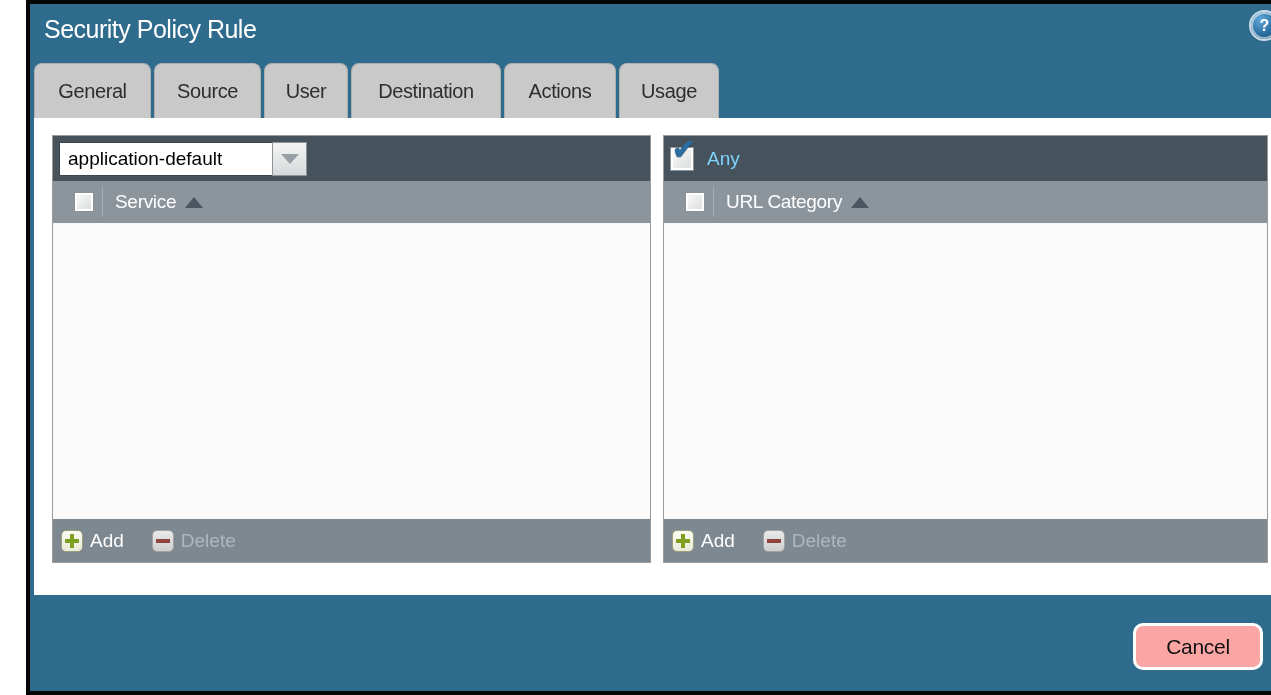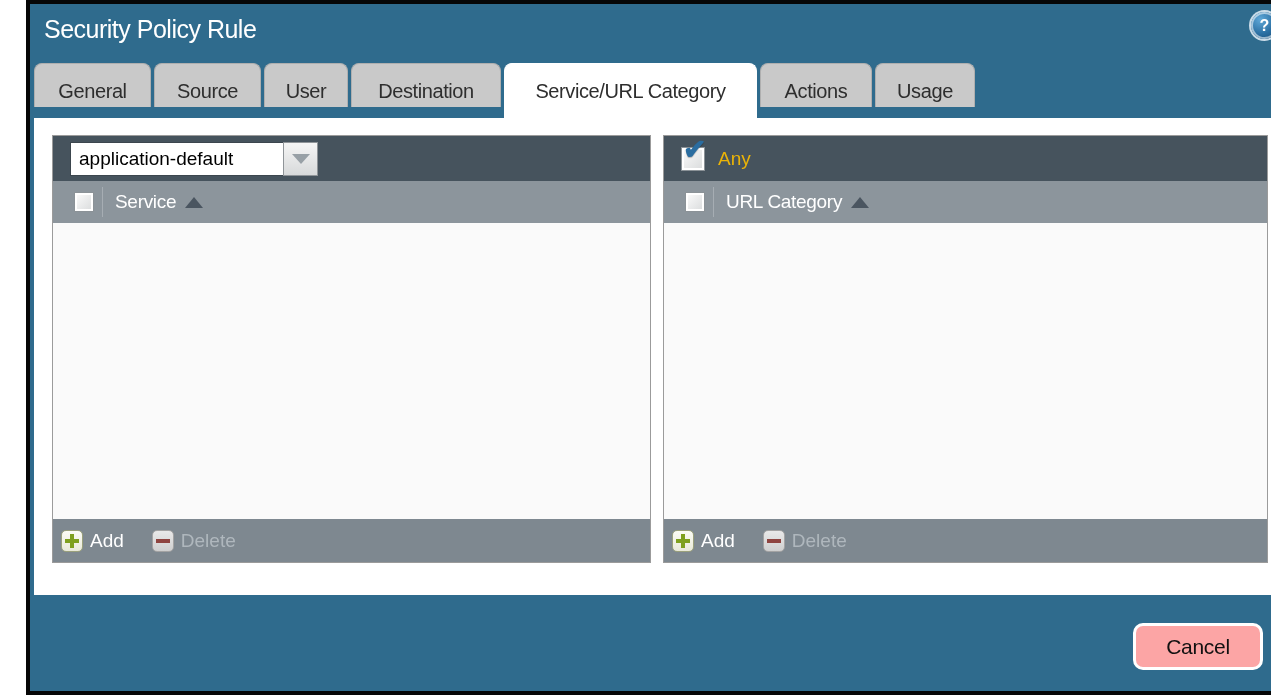--- a/index.html
+++ b/index.html
@@ -28,21 +28,21 @@
     display: flex; align-items: center; justify-content: center;
     cursor: pointer;
   }
 
   
   .tabs {
     position: absolute; left: 8px; top: 63px; height: 55px;
     display: flex; gap: 3px; z-index: 2;
   }
   .tab {
-    height: 44px; line-height: 55px; text-align: center;
+    height: 55px; line-height: 55px; text-align: center;
     background: #C9C9C9; color: #2E2E2E; font-size: 20px; letter-spacing: -0.4px;
     border: 1px solid #AFAFAF; border-bottom: none;
     border-radius: 8px 8px 0 0; cursor: pointer;
   }
   .tab.active {
     background: #FFFFFF; border-color: #FFFFFF; height: 56px;
   }
   .tab-general{width:117px}.tab-source{width:107px}.tab-user{width:84px}
   .tab-destination{width:150px}.tab-application{width:153px}
   .tab-service-url{width:253px}.tab-actions{width:112px}.tab-usage{width:100px}
@@ -56,21 +56,21 @@
   .panel {
     position: absolute; top: 17px; height: 428px;
     border: 1px solid #9B9B9B;
     display: flex; flex-direction: column;
   }
   .panel-left  { left: 18px;  width: 599px; }
   .panel-right { left: 629px; width: 605px; }
 
   .panel-topbar {
     height: 45px; background: #46535D; flex: 0 0 45px;
-    display: flex; align-items: center; padding-left: 17px;
+    display: flex; align-items: center; padding-left: 6px;
   }
   .col-header {
     height: 42px; background: #8C959C; flex: 0 0 42px;
     display: flex; align-items: center; padding-left: 21px;
     color: #FFFFFF; font-size: 19px; letter-spacing: -0.3px;
   }
   .panel-body { flex: 1 1 auto; background: #FAFAFA; }
   .panel-footer {
     height: 43px; background: #7E8890; flex: 0 0 43px;
     display: flex; align-items: center; padding-left: 8px;
@@ -101,21 +101,21 @@
     border: 1px solid #8B9297; box-shadow: inset 0 0 0 2px #FFFFFF;
     cursor: pointer; flex: 0 0 auto;
   }
   .cb-lg { width: 24px; height: 24px; }
   .cb-sm { width: 20px; height: 20px; }
   .cb .check {
     position: absolute; left: 1px; top: -12px;
     color: #2B6DA0; font-size: 28px; font-weight: bold; line-height: 1;
     text-shadow: 0 1px 1px rgba(0,0,0,0.25);
   }
-  .any-label { color: #eab308; font-size: 19px; margin-left: 13px; }
+  .any-label { color: #7dd3fc; font-size: 19px; margin-left: 13px; }
 
   .col-sep {
     width: 1px; height: 30px; background: #A6ADB3; margin: 0 12px 0 8px;
   }
   .sort-asc {
     width: 0; height: 0; margin-left: 9px; display: inline-block;
     border-left: 9px solid transparent; border-right: 9px solid transparent;
     border-bottom: 11px solid #4A5560;
   }
 
@@ -154,21 +154,20 @@
   <div class="title">Security Policy Rule</div>
   <div class="help-icon">
     <span>?</span>
   </div>
 
   <div class="tabs">
     <div class="tab tab-general">General</div>
     <div class="tab tab-source">Source</div>
     <div class="tab tab-user">User</div>
     <div class="tab tab-destination">Destination</div>
-    <div class="tab tab-service-url active">Service/URL Category</div>
     <div class="tab tab-actions">Actions</div>
     <div class="tab tab-usage">Usage</div>
   </div>
 
   <div class="content">
 
     <div class="panel panel-left">
       <div class="panel-topbar">
         <div class="combobox">
           <input class="combo-input" type="text" readonly="" value="application-default" style="">

